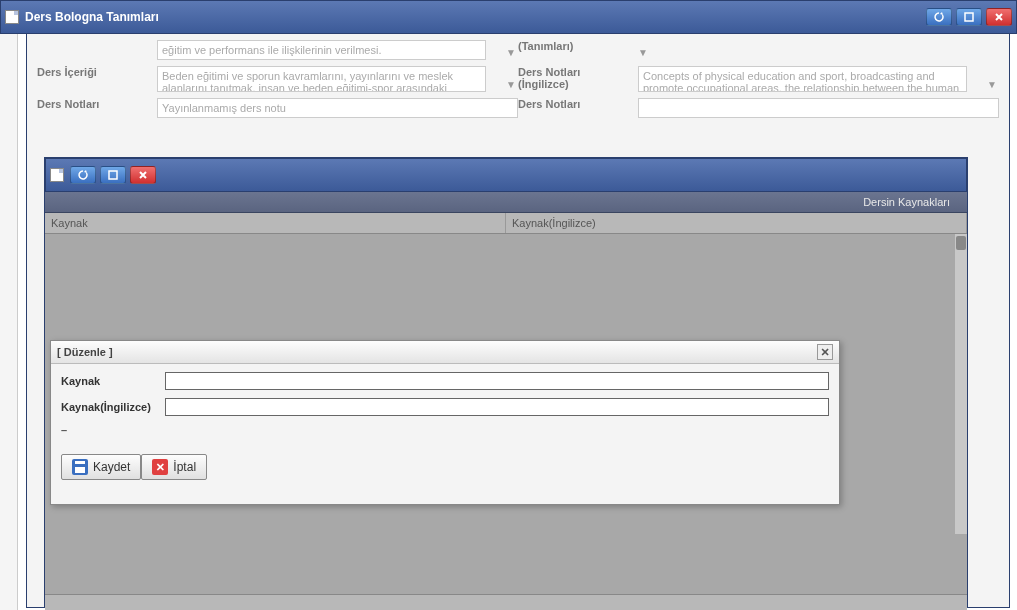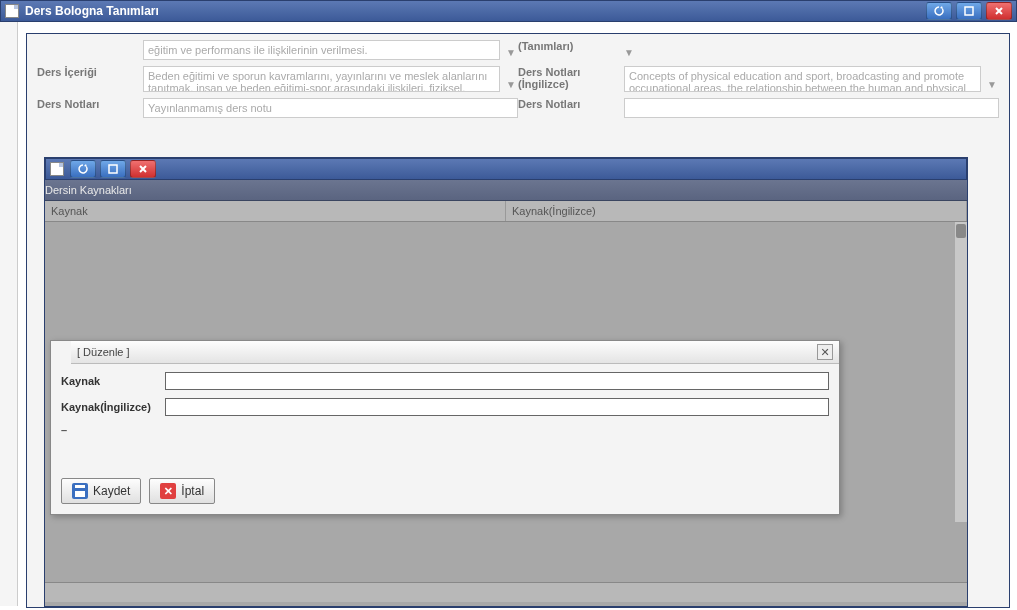--- a/index.html
+++ b/index.html
@@ -1,66 +1,66 @@
 <!DOCTYPE html>
 <html><head>
 <meta charset="utf-8">
 <style>
 * { box-sizing: border-box; margin: 0; padding: 0; }
 body { font-family: Arial, sans-serif; font-size: 11px; background: #fff; width: 1017px; height: 610px; overflow: hidden; position: relative; }
 
 
-.titlebar { background: linear-gradient(to bottom, #5c79b4, #3c5a98); height: 22px; display: flex; align-items: center; padding: 0 4px; color: #fff; font-weight: bold; border: 1px solid #2a3f6e; }
+.titlebar { background: linear-gradient(to bottom, #5c79b4, #3c5a98); height: 34px; display: flex; align-items: center; padding: 0 4px; color: #fff; font-weight: bold; border: 1px solid #2a3f6e; }
 .titlebar .doc-icon { width: 14px; height: 14px; background: #fff; border: 1px solid #888; margin-right: 6px; display: inline-block; position: relative; }
 .titlebar .doc-icon::after { content:""; position:absolute; top:0; right:0; width:4px; height:4px; background:#b8c5e0; }
 .titlebar .title-text { flex: 1; font-size: 12px; }
 .titlebar .win-controls { display: flex; gap: 4px; }
 .win-btn { width: 26px; height: 18px; border-radius: 3px; border: 1px solid rgba(0,0,0,0.3); display: flex; align-items: center; justify-content: center; cursor: pointer; }
 .win-btn.refresh { background: linear-gradient(to bottom,#6fa8e8,#3a6fc0); }
 .win-btn.minmax { background: linear-gradient(to bottom,#6fa8e8,#3a6fc0); }
 .win-btn.close { background: linear-gradient(to bottom,#f07070,#d03030); }
 .win-btn svg { width: 12px; height: 12px; }
 
 
 .outer-window { position:absolute; left:0; top:0; width:1017px; height:610px; }
 .outer-body { background:#fff; height: calc(100% - 26px); position: relative; }
 
 .left-strip { position:absolute; left:0; top:0; width:18px; height:100%; background:#f5f5f5; border-right:1px solid #ccc; }
 
 
 .mid-window { position:absolute; left:26px; top:33px; width:984px; height:575px; border:1px solid #2a3f6e; background:#f4f4f4; }
 .mid-body { height: calc(100% - 26px); position: relative; padding: 6px 10px; color:#888; overflow:hidden; }
 .form-row { display:flex; margin-bottom:6px; }
-.form-col { flex:1; display:flex; gap:6px; }
+.form-col { flex:1; display:flex; gap:20px; }
 .form-label { width:100px; color:#777; font-weight:bold; }
 .form-val { flex:1; border:1px solid #ccc; background:#fff; padding:3px 4px; color:#aaa; min-height:20px; }
 .form-val.multi { height:26px; overflow:hidden; }
 .dd-arrow { width:12px; align-self:flex-end; color:#999; font-size:10px; padding-bottom:2px; }
 
 
 .inner-window { position:absolute; left:44px; top:157px; width:924px; height:450px; border:1px solid #2a3f6e; background:#a8a8a8; }
 .inner-body { height: calc(100% - 26px); position:relative; }
-.section-header { background: linear-gradient(to bottom,#6b7590,#5a6480); color:#e8e8e8; text-align:left; padding:4px 0; font-size:11px; border-bottom:1px solid #3a4560; }
+.section-header { background: linear-gradient(to bottom,#6b7590,#5a6480); color:#e8e8e8; text-align:right; padding:4px 17px; font-size:11px; border-bottom:1px solid #3a4560; }
 .col-headers { display:flex; background:#b8b8b8; border-bottom:1px solid #888; }
 .col-headers .ch { padding:4px 6px; color:#555; border-right:1px solid #999; }
 .col-headers .ch.c1 { width:50%; }
 .col-headers .ch.c2 { flex:1; }
 .grid-area { height:300px; background:#a8a8a8; border-right:12px solid #c8c8c8; position:relative; }
 .grid-area .scroll-thumb { position:absolute; right:-11px; top:2px; width:10px; height:14px; background:#888; border-radius:2px; }
 
 
 .edit-dialog { position:absolute; left:50px; top:340px; width:790px; background:#f4f4f4; border:1px solid #888; box-shadow:2px 2px 6px rgba(0,0,0,0.25); }
-.edit-header { display:flex; justify-content:space-between; align-items:center; background:linear-gradient(to bottom,#fdfdfd,#e4e4e4); border-bottom:1px solid #bbb; padding:3px 6px; font-weight:normal; color:#444;margin-left:20px; }
+.edit-header { display:flex; justify-content:space-between; align-items:center; background:linear-gradient(to bottom,#fdfdfd,#e4e4e4); border-bottom:1px solid #bbb; padding:3px 6px; font-weight:bold; color:#444; }
 .edit-close { width:16px; height:16px; border:1px solid #999; background:#eee; display:flex; align-items:center; justify-content:center; cursor:pointer; font-size:11px; color:#555; }
 .edit-body { padding:8px 10px; }
 .edit-row { display:flex; align-items:center; margin-bottom:8px; }
 .edit-row label { width:104px; font-weight:bold; color:#333; }
 .edit-row input { flex:1; border:1px solid #666; padding:2px 4px; height:18px; font-size:11px; }
 .edit-dash { color:#555; margin:2px 0 10px 0; font-weight:bold; }
-.edit-buttons { display:flex; gap:8px; padding:0 10px 10px 10px;margin-top:24px; }
+.edit-buttons { display:flex; padding:0 10px 24px 10px; }
 .btn { display:flex; align-items:center; gap:5px; border:1px solid #888; background:linear-gradient(to bottom,#fdfdfd,#e0e0e0); padding:4px 10px; border-radius:2px; cursor:pointer; color:#333; font-size:12px; }
 .btn .ico { width:16px; height:16px; display:inline-flex; align-items:center; justify-content:center; border-radius:2px; }
 .ico-save { background:#3a6fc0; position:relative; }
 .ico-save::before { content:""; position:absolute; top:2px; left:3px; width:10px; height:3px; background:#fff; }
 .ico-save::after { content:""; position:absolute; bottom:2px; left:3px; width:10px; height:6px; background:#fff; }
 .ico-cancel { background:#e04040; border-radius:50%; color:#fff; font-weight:bold; font-size:11px; }
 
 .bottom-bar { position:absolute; left:0; bottom:0; width:100%; height:20px; background:#b8b8b8; border-top:1px solid #888; display:flex; }
 </style>
 </head>

